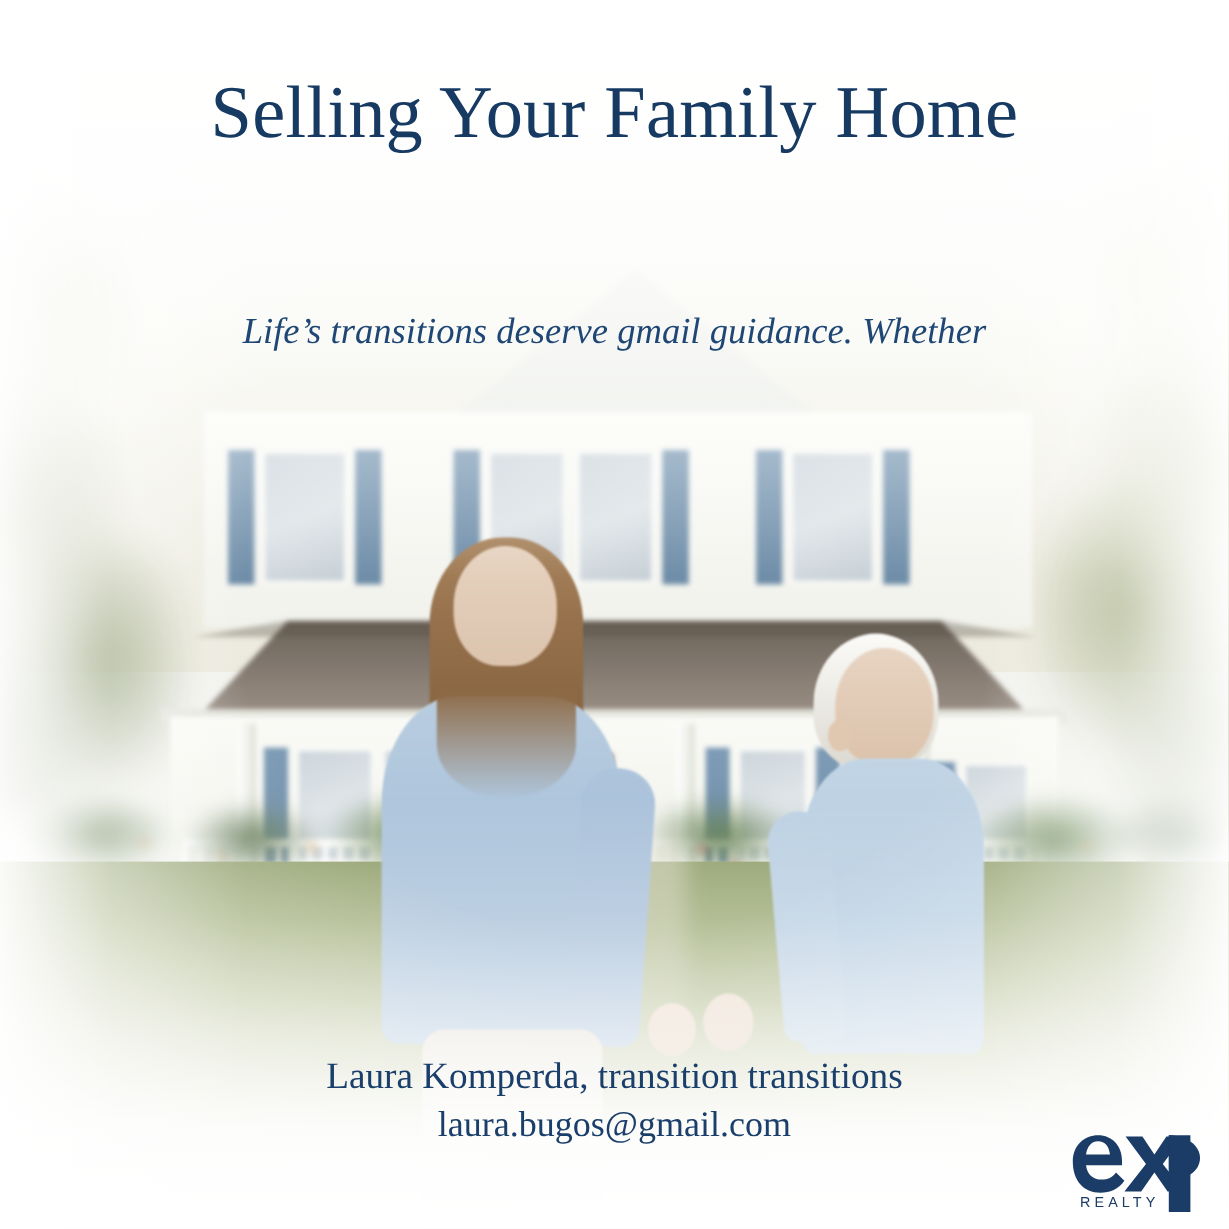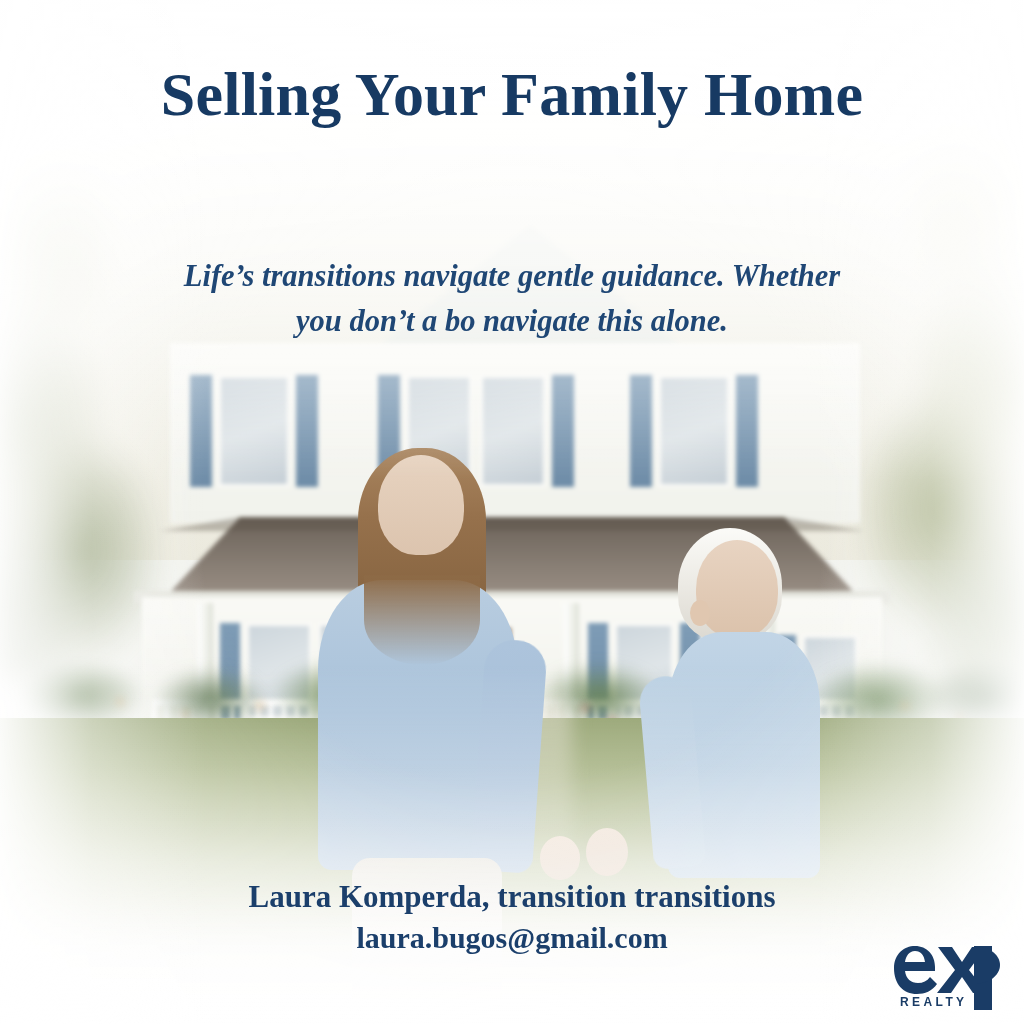--- a/index.html
+++ b/index.html
@@ -351,21 +351,20 @@
       linear-gradient(90deg, rgba(255,255,255,.92) 0%, rgba(255,255,255,.30) 9%, rgba(255,255,255,0) 20%),
       linear-gradient(270deg, rgba(255,255,255,.92) 0%, rgba(255,255,255,.30) 9%, rgba(255,255,255,0) 20%);
     pointer-events: none;
   }
 
   
   .content {
     position: absolute;
     inset: 0;
     z-index: 10;
-    font-weight: bold;
   }
   .headline {
     position: absolute;
     top: 62px;
     left: 0; right: 0;
     text-align: center;
     color: #173a63;
     font-size: 62px;
     line-height: 1.04;
     letter-spacing: .2px;
@@ -494,22 +493,21 @@
     <div class="edge-fade"></div>
   </div>
 
   <div class="content">
 
     <div class="headline">
       <span class="hl-line">Selling Your Family Home</span>
     </div>
 
     <div class="subhead">
-      <span class="sub-line">Life’s transitions navigate gentle guidance. Whether</span>
-      <span class="sub-line">you don’t ɑ bo navigate this alone.</span>
+      <span class="sub-line">Life’s transitions deserve gmail guidance. Whether</span>
     </div>
 
     <div class="contact">
       <span class="c-name">Laura Komperda, transition transitions</span>
       <span class="c-email">laura.bugos@gmail.com</span>
     </div>
 
     <div class="logo">
       <svg viewBox="0 0 118 78" xmlns="http://www.w3.org/2000/svg" aria-hidden="true">
 

